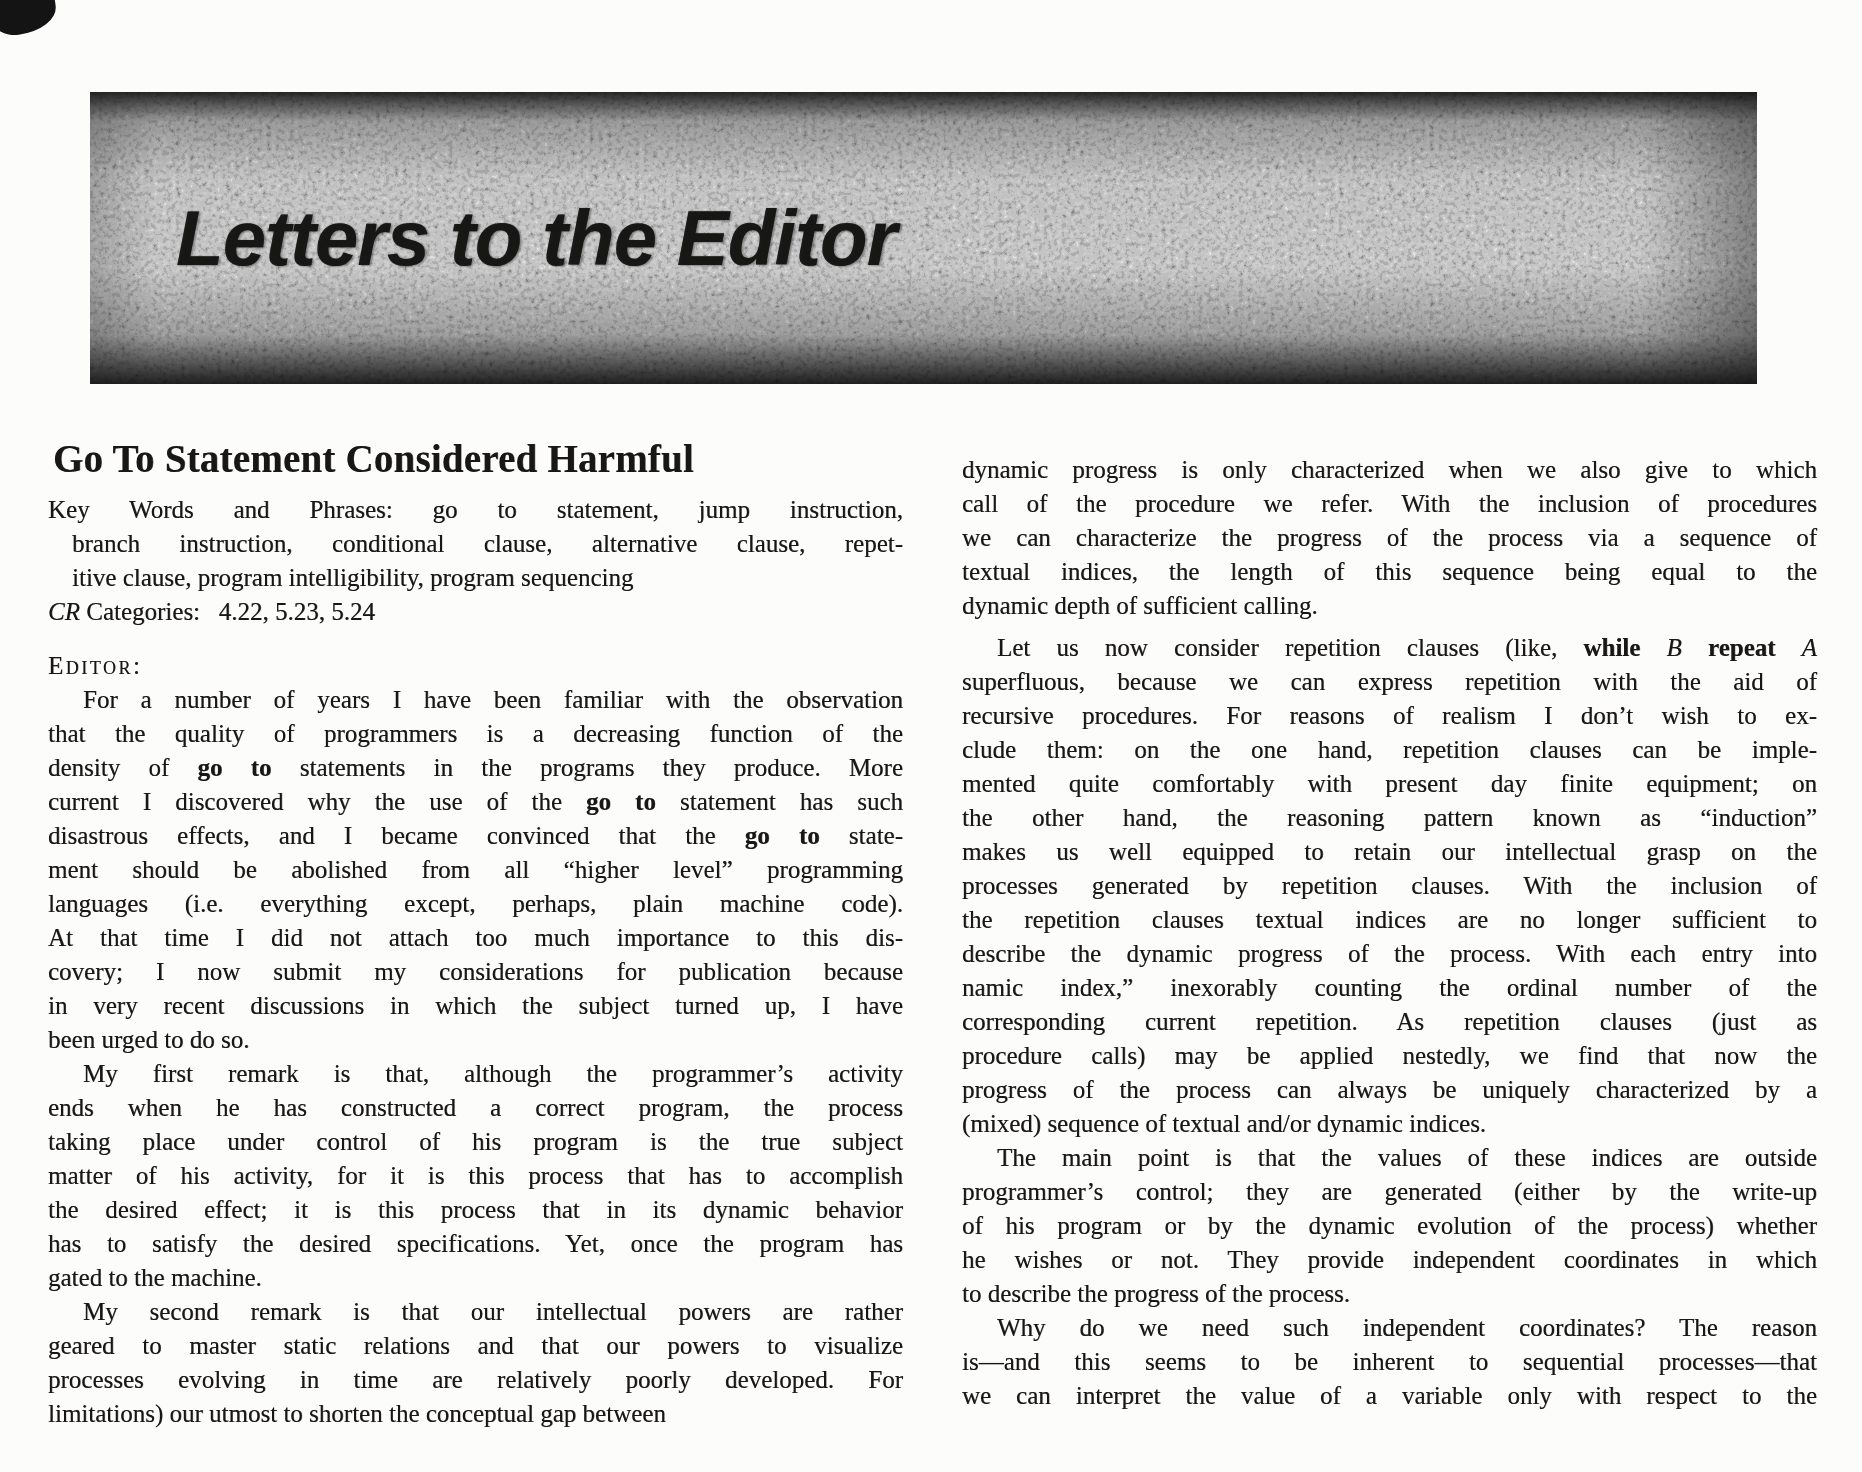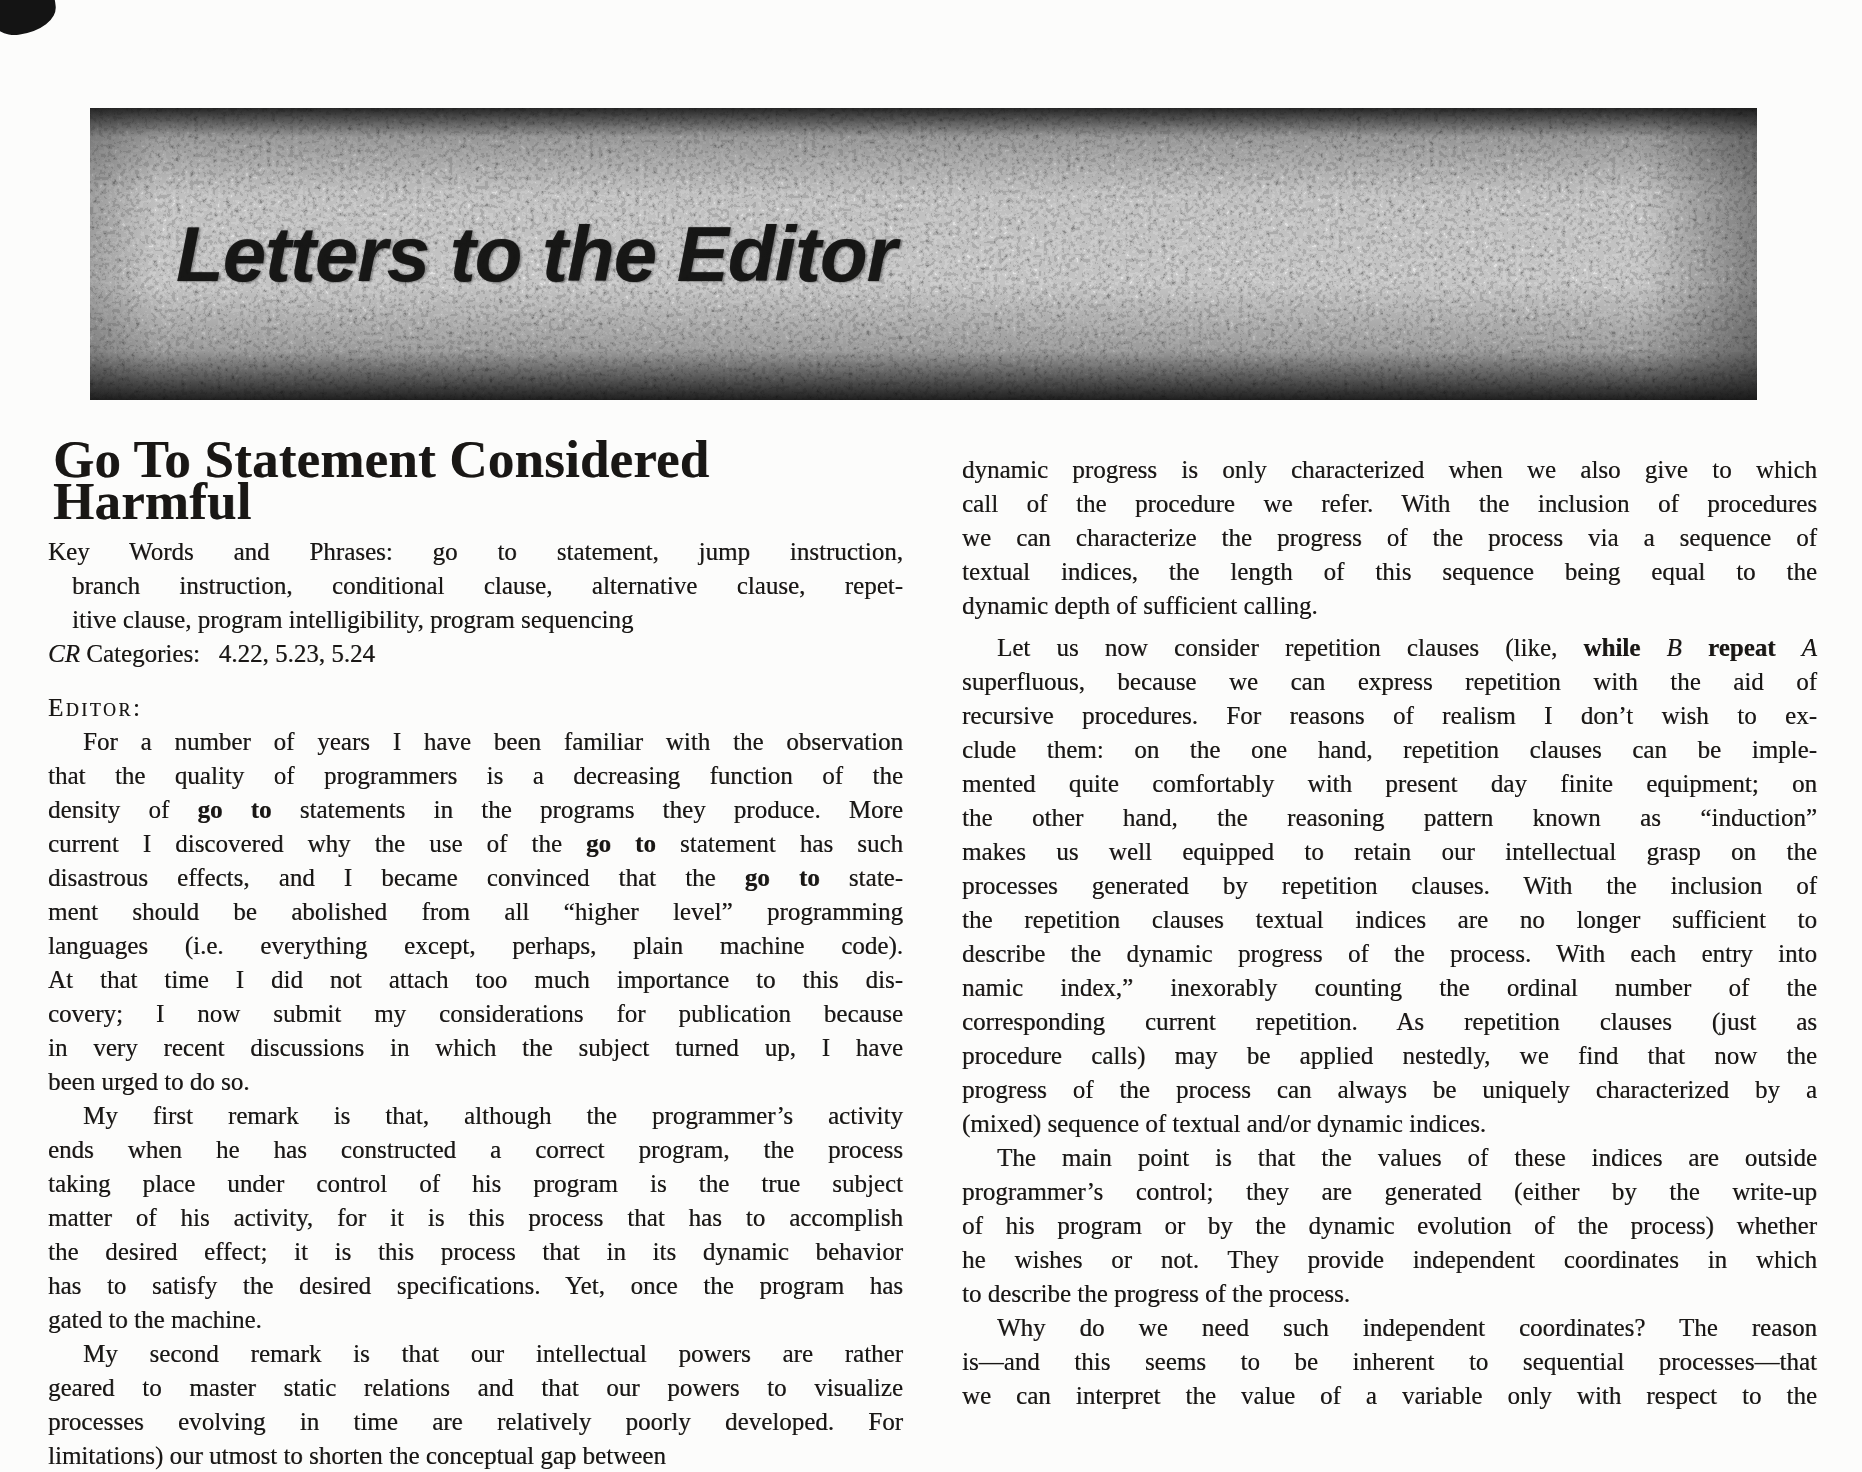--- a/index.html
+++ b/index.html
@@ -11,21 +11,21 @@
 
   
   .corner-blob {
     position:absolute; left:-10px; top:-12px; width:66px; height:46px;
     background:#141414; transform:rotate(-7deg);
     border-radius:0 35% 70% 45% / 0 45% 60% 50%;
   }
 
   
   .banner {
-    position:absolute; left:90px; top:108px; width:1667px; height:292px;
+    position:absolute; left:90px; top:92px; width:1667px; height:292px;
     overflow:hidden; background:#8f8f8f;
   }
   .banner svg { position:absolute; left:0; top:0; }
   .banner-shade {
     position:absolute; left:0; top:0; right:0; bottom:0;
     background:
       linear-gradient(90deg, rgba(25,25,25,.22) 0, rgba(0,0,0,0) 4%, rgba(0,0,0,0) 93%, rgba(15,15,15,.38) 100%),
       linear-gradient(180deg, rgba(10,10,10,.85) 0, rgba(55,55,55,.32) 10%, rgba(130,130,130,.06) 30%, rgba(130,130,130,0) 60%, rgba(60,60,60,.30) 83%, rgba(8,8,8,.88) 100%);
   }
   .banner-title {
@@ -38,21 +38,21 @@
   
   .col {
     position:absolute; width:855px;
     font-size:25px; line-height:34px;
     text-shadow:0.4px 0.3px 0.4px rgba(25,22,20,.55);
   }
   #col-left  { left:48px;  top:438px; }
   #col-right { left:962px; top:441px;margin-top:12px; }
 
   .article-title {
-    font-size:53px; line-height:42px; font-weight:bold;
+    font-size:39px; line-height:42px; font-weight:bold;
     margin:0 0 13px 5px; letter-spacing:0.2px;
   }
 
   .line { text-align:justify; text-align-last:justify; }
   .line.last { text-align-last:left; }
   .block.first .line.first { text-indent:35px; }
   .block.hang  .line:not(.first) { padding-left:24px; }
 
   .b  { font-weight:bold; }
   .i  { font-style:italic; }

